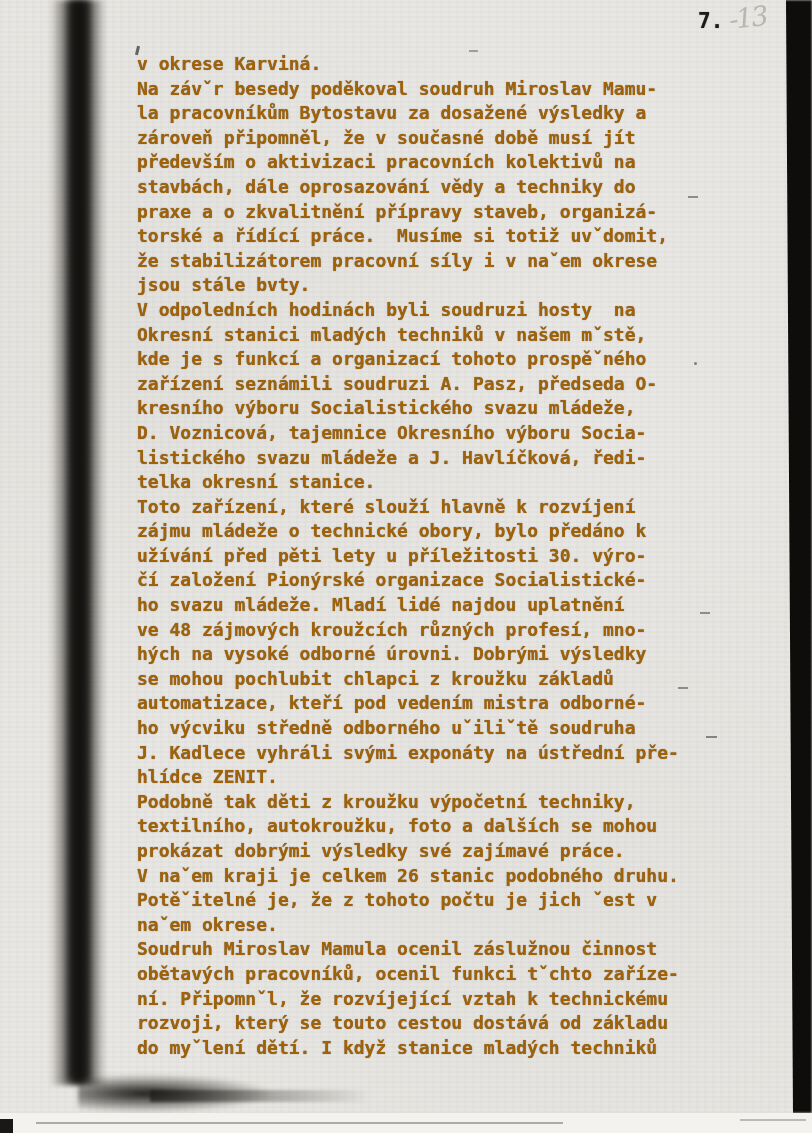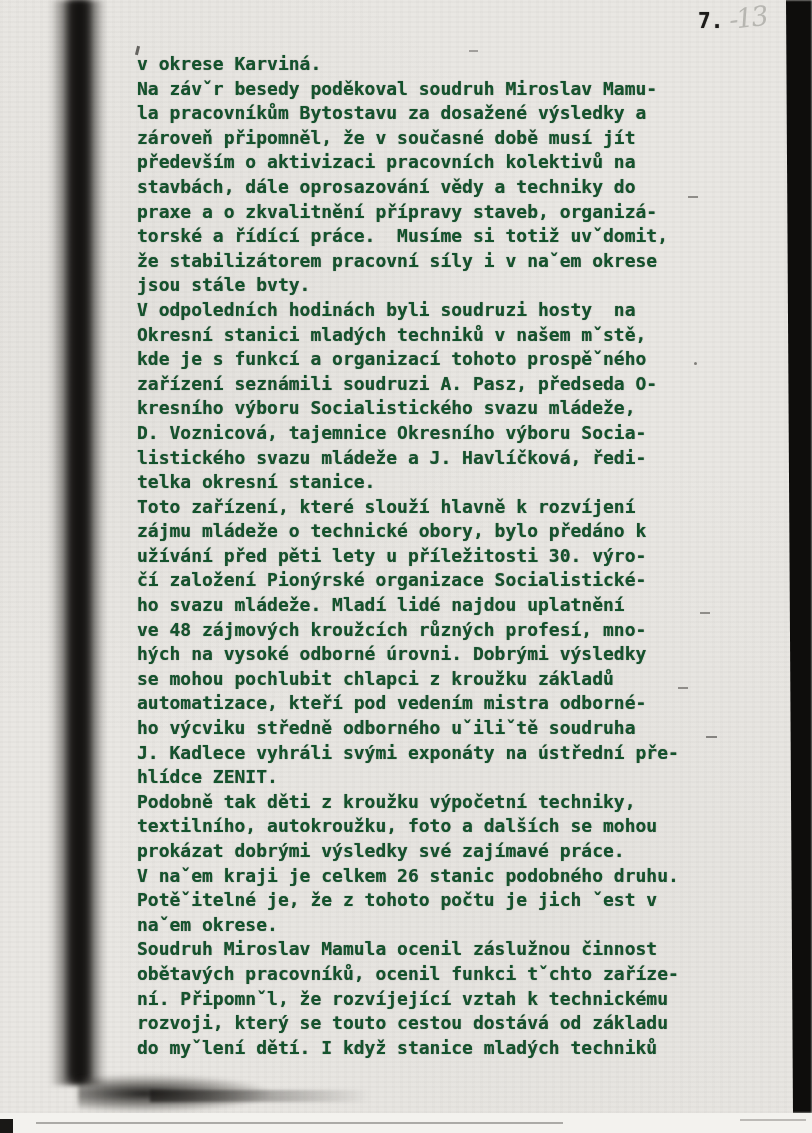--- a/index.html
+++ b/index.html
@@ -65,21 +65,21 @@
     position:absolute;left:740px;top:1119px;width:66px;height:2px;
     background:rgba(85,82,78,0.35);filter:blur(0.5px);
   }
   .corner-mark{
     position:absolute;left:0;top:1119px;width:13px;height:14px;background:#191816;
   }
   
   .text-block{
     position:absolute;left:137px;top:52px;
     font-size:18px;line-height:24.6px;font-weight:700;
-    color:#14532d;white-space:pre;
+    color:#a16207;white-space:pre;
     text-shadow:0 0 1px rgba(40,38,35,0.65);
   }
   .line{height:24.6px;}
   
   .page-number{
     position:absolute;left:698px;top:9px;
     font-size:21px;font-weight:700;color:#1c1b19;
     text-shadow:0 0 1px rgba(30,28,26,0.6);
   }
   .pencil-number{

